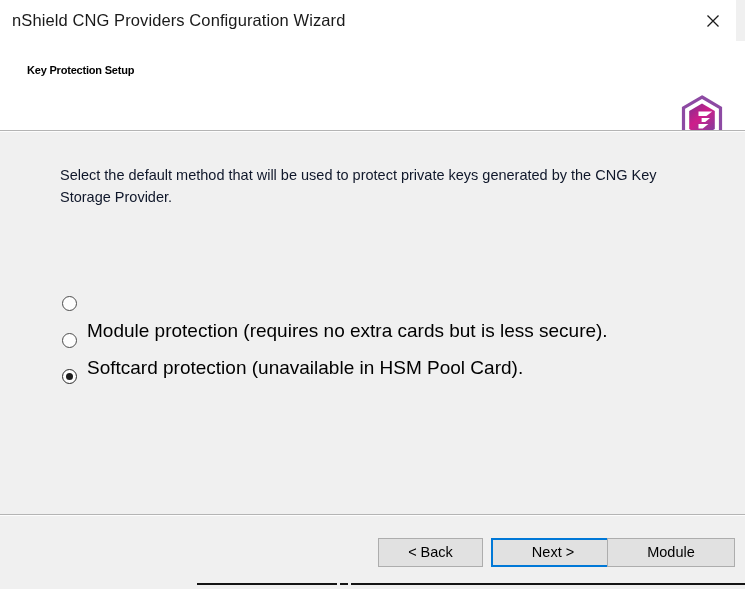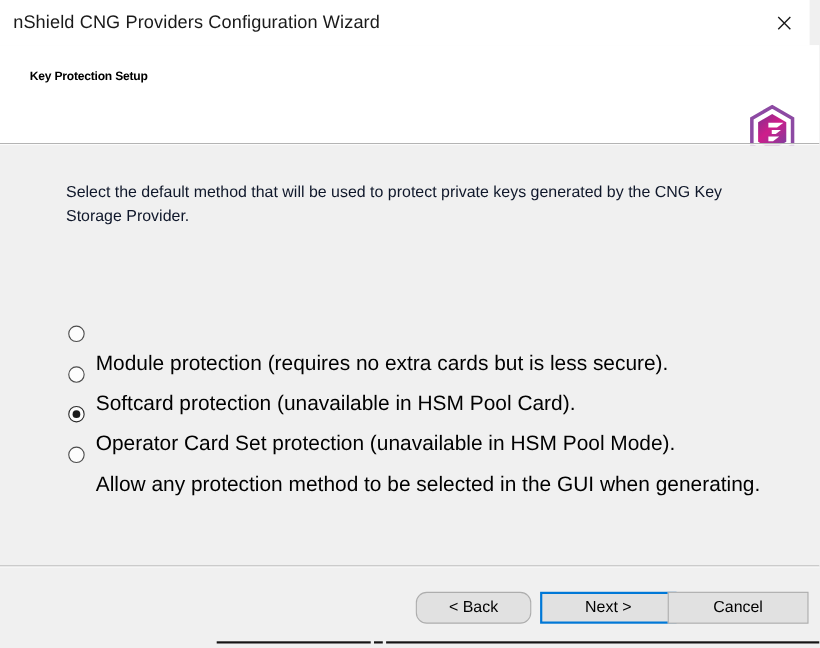--- a/index.html
+++ b/index.html
@@ -185,21 +185,21 @@
     background: #e1e1e1;
     border: 1px solid #adadad;
     font-family: "Liberation Sans", sans-serif;
     font-size: 14.5px;
     color: #000;
     text-align: center;
     line-height: 27px;
     cursor: pointer;
     padding: 0;
   }
-  #btn-back   { left: 378px; width: 105px; border-radius: 10px; }
+  #btn-back   { left: 378px; width: 105px; }
   #btn-next   {
     left: 491px; width: 124px;
     border: 2px solid #0078d7;
     background: #e1e1e1;
     line-height: 25px;
   }
   #btn-cancel { left: 607px; width: 128px; }
 
   
   #bottom-edge {
@@ -272,38 +272,33 @@
         <span class="radio-label">Module protection (requires no extra cards but is less secure).</span>
       </div>
 
       <div class="radio-row">
         <span class="radio-mark"></span>
         <span class="radio-label">Softcard protection (unavailable in HSM Pool Card).</span>
       </div>
 
       <div class="radio-row checked">
         <span class="radio-mark"></span>
-        <span class="radio-label">Operator Card Set protection (unavailable in HSM Pool Mode).</span>
       </div>
 
-      <div class="radio-row">
-        <span class="radio-mark"></span>
-        <span class="radio-label">Allow any protection method to be selected in the GUI when generating.</span>
-      </div>
 
     </div>
   </div>
 
   <div class="hrule" id="rule-bottom"></div>
   <div class="hrule-light" id="rule-bottom-lo"></div>
 
   <div id="buttonbar">
     <button class="btn" id="btn-back">&lt; Back</button>
     <button class="btn" id="btn-next">Next &gt;</button>
-    <button class="btn" id="btn-cancel">Cancel</button>
+    <button class="btn" id="btn-cancel">Module</button>
   </div>
 
   <div id="bottom-edge">
     <div class="edge-seg" id="edge-a"></div>
     <div class="edge-seg" id="edge-b"></div>
     <div class="edge-seg" id="edge-c"></div>
   </div>
 
 </div>
 

